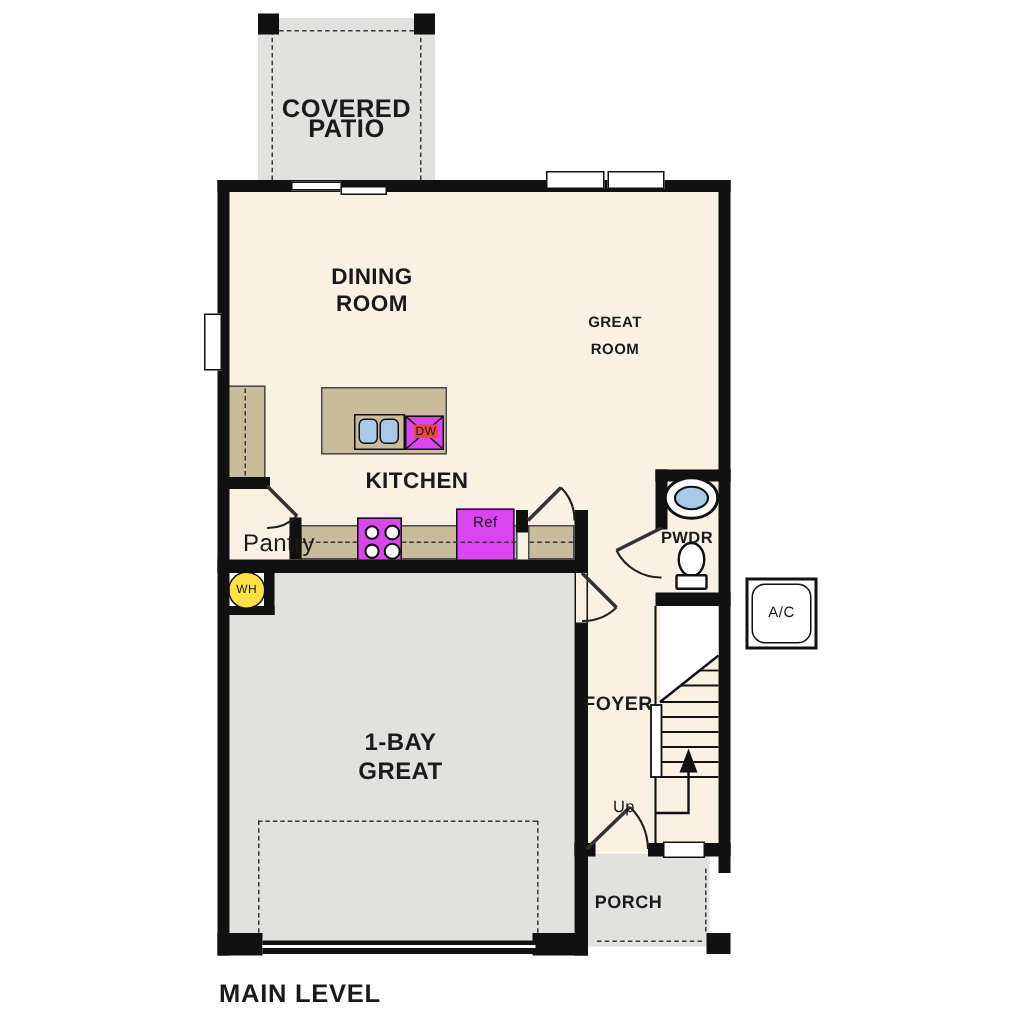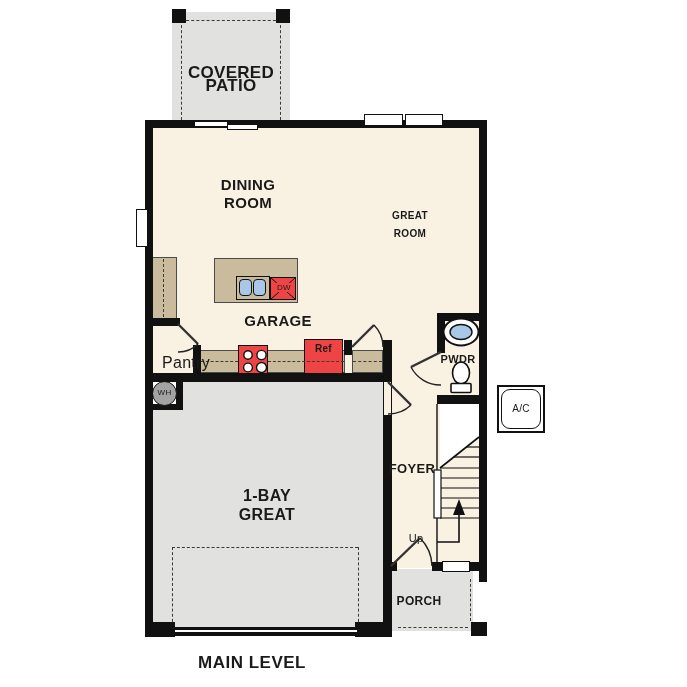--- a/index.html
+++ b/index.html
@@ -4,21 +4,21 @@
 <style>
   html,body{margin:0;padding:0;background:#ffffff;}
   .plan{position:relative;width:687px;height:687px;background:#ffffff;overflow:hidden;
         font-family:"Liberation Sans",sans-serif;}
   .abs{position:absolute;}
   .slab{position:absolute;background:#e1e1df;}
   .floor{position:absolute;background:#f9f1e2;}
   .wall{position:absolute;background:#111111;}
   .counter{position:absolute;background:#c9bb9c;border:1px solid #4a4a4a;box-sizing:border-box;}
   .win{position:absolute;background:#ffffff;border:1.5px solid #111;box-sizing:border-box;}
-  .box{position:absolute;background:#ef4444;border:1.5px solid #111;box-sizing:border-box;font-weight:bold;}
+  .box{position:absolute;background:#d946ef;border:1.5px solid #111;box-sizing:border-box;}
   .punch{position:absolute;background:#f9f1e2;}
   .dash-v{position:absolute;width:0;border-left:1.5px dashed #3a3a3a;}
   .dash-h{position:absolute;height:0;border-top:1.5px dashed #3a3a3a;}
   .lbl{position:absolute;color:#1a1a1a;text-align:center;letter-spacing:.3px;}
   .b{font-weight:bold;}
   svg.overlay{position:absolute;left:0;top:0;pointer-events:none;}
 </style>
 </head>
 <body>
 
@@ -52,21 +52,21 @@
   </div>
   <div class="box" style="left:270px;top:277px;width:26px;height:23px;border-width:1px"></div>
   <div class="abs" style="left:236px;top:276px;width:34px;height:24px;border:1.5px solid #111;box-sizing:border-box">
     <div class="abs" style="left:2px;top:2px;width:13px;height:17px;background:#a9c7e6;border:1.5px solid #111;border-radius:4px;box-sizing:border-box"></div>
     <div class="abs" style="left:16px;top:2px;width:13px;height:17px;background:#a9c7e6;border:1.5px solid #111;border-radius:4px;box-sizing:border-box"></div>
   </div>
 
   <div class="abs" style="left:152px;top:382px;width:26px;height:24px;background:#fff"></div>
   <div class="wall" style="left:176px;top:382px;width:7px;height:28px"></div>
   <div class="wall" style="left:147px;top:404px;width:36px;height:6px"></div>
-  <div class="abs" style="left:152px;top:381px;width:25px;height:25px;background:#a3a3a3;border:1.8px solid #111;border-radius:50%;box-sizing:border-box">
+  <div class="abs" style="left:152px;top:381px;width:25px;height:25px;background:#fde047;border:1.8px solid #111;border-radius:50%;box-sizing:border-box">
     <div class="lbl" style="left:0;top:6px;width:100%;font-size:8px">WH</div>
   </div>
 
   <div class="abs" style="left:497px;top:385px;width:48px;height:48px;border:2px solid #111;box-sizing:border-box;background:#fff">
     <div class="abs" style="left:2px;top:2px;width:40px;height:40px;border:1.3px solid #111;border-radius:9px;box-sizing:border-box"></div>
     <div class="lbl" style="left:0;top:16px;width:100%;font-size:10px">A/C</div>
   </div>
 
   <div class="wall" style="left:172px;top:9px;width:14px;height:14px"></div>
   <div class="wall" style="left:276px;top:9px;width:14px;height:14px"></div>
@@ -174,26 +174,26 @@
     <div>PATIO</div>
   </div>
   <div class="lbl b" style="left:198px;top:176px;width:100px;font-size:15px;line-height:18px">
     <div>DINING</div>
     <div>ROOM</div>
   </div>
   <div class="lbl b" style="left:360px;top:207px;width:100px;font-size:10px;line-height:18px">
     <div>GREAT</div>
     <div>ROOM</div>
   </div>
-  <div class="lbl b" style="left:228px;top:312px;width:100px;font-size:15px">GARAGE</div>
+  <div class="lbl b" style="left:228px;top:312px;width:100px;font-size:15px">KITCHEN</div>
   <div class="lbl" style="left:162px;top:354px;width:46px;font-size:16px">Pantry</div>
   <div class="lbl" style="left:276px;top:283px;width:16px;font-size:8px;background:#ef4444">DW</div>
   <div class="lbl b" style="left:436px;top:353px;width:44px;font-size:11px">PWDR</div>
   <div class="lbl b" style="left:386px;top:461px;width:52px;font-size:13px">FOYER</div>
   <div class="lbl" style="left:402px;top:532px;width:28px;font-size:11px">Up</div>
   <div class="lbl b" style="left:217px;top:486px;width:100px;font-size:16px;line-height:19px">
     <div>1-BAY</div>
     <div>GREAT</div>
   </div>
   <div class="lbl b" style="left:392px;top:594px;width:54px;font-size:12px">PORCH</div>
-  <div class="lbl b" style="left:146px;top:653px;width:160px;font-size:17px;text-align:right;letter-spacing:.5px">MAIN LEVEL</div>
+  <div class="lbl b" style="left:146px;top:653px;width:160px;font-size:17px;text-align:left;letter-spacing:.5px">MAIN LEVEL</div>
 
 </div>
 
 </body></html>

